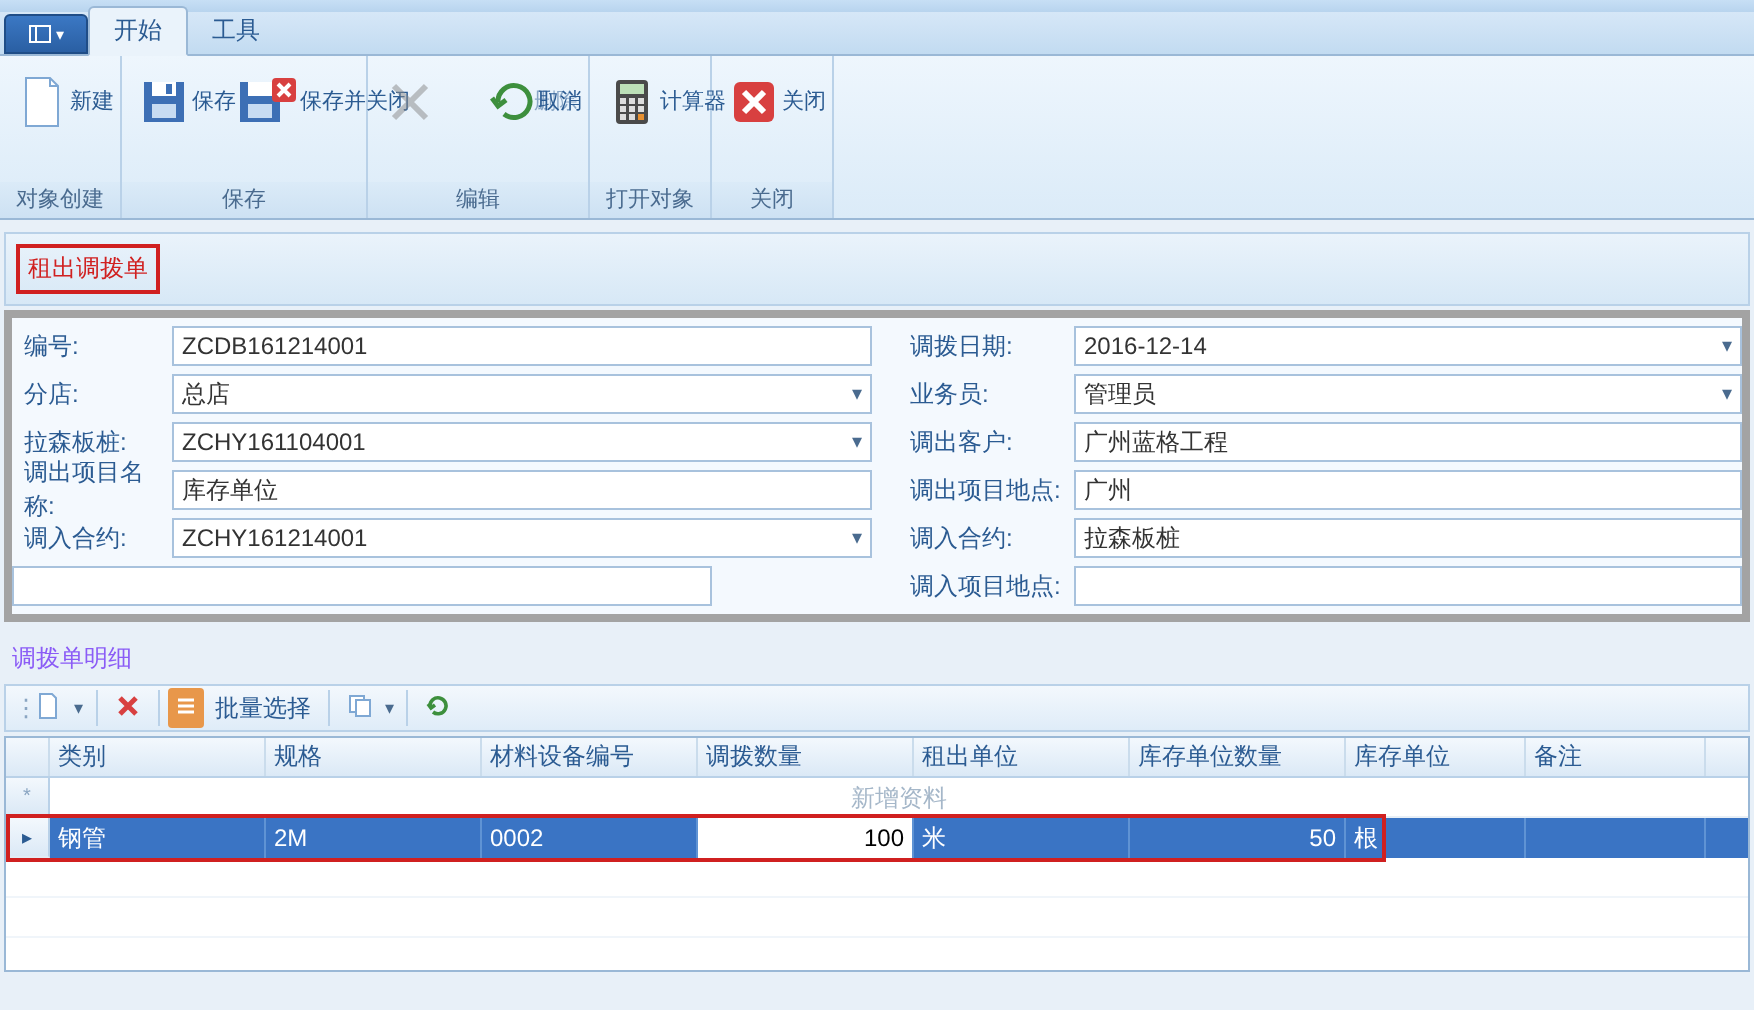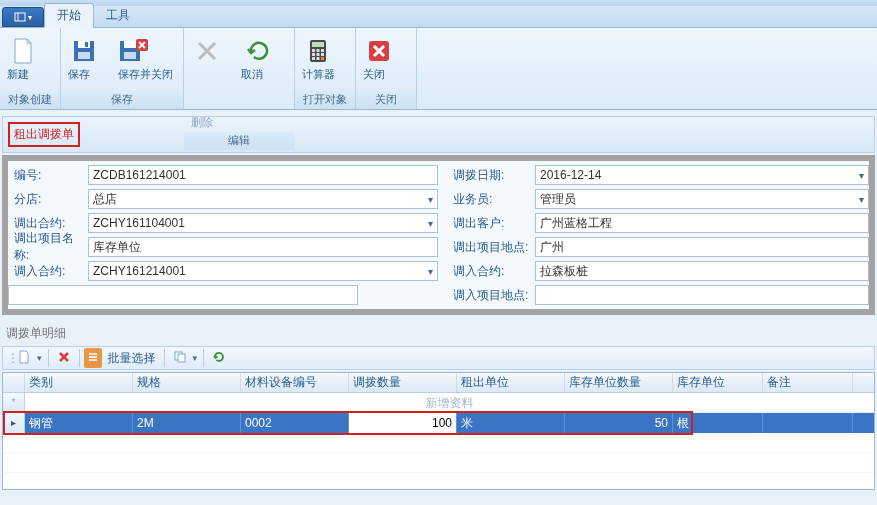--- a/index.html
+++ b/index.html
@@ -13,42 +13,42 @@
 .ribbon-dropdown { width: 42px; height: 20px; background: linear-gradient(#3b78c4,#2a5fa3); border: 1px solid #1f4d87; border-radius: 3px 3px 0 0; display: flex; align-items: center; justify-content: center; gap:2px; color:#fff;}
 .ribbon-dropdown svg { fill:#fff; }
 .ribbon-tab { padding: 3px 12px; color: #2b5b92; cursor: default; }
 .ribbon-tab.active { background: #eaf3fb; border: 1px solid #9ab8d6; border-bottom: 1px solid #eaf3fb; border-radius: 3px 3px 0 0; margin-bottom: -1px; }
 
 
 .ribbon { height: 82px; background: linear-gradient(#eef6fd,#dbebf8); border-bottom: 1px solid #9ab8d6; display: flex; }
 .ribbon-group { border-right: 1px solid #b9d1e8; display: flex; flex-direction: column; }
 .ribbon-group-items { flex: 1; display: flex; align-items: flex-start; padding: 4px 6px 0; gap: 2px; }
 .ribbon-group-label { text-align: center; font-size: 11px; color: #4a6b8f; padding: 1px 0 2px; background: linear-gradient(#dbebf8,#cde1f3); }
-.ribbon-btn { display: flex; flex-direction: column; align-items: flex-start; width: 48px; padding: 2px 0; border: 1px solid transparent; border-radius: 3px; }
+.ribbon-btn { display: flex; flex-direction: row; align-items: center; width: 48px; padding: 2px 0; border: 1px solid transparent; border-radius: 3px; }
 .ribbon-btn.disabled { opacity: 0.5; gap: 48px; }
 .ribbon-btn .icon { width: 32px; height: 32px; display: flex; align-items: center; justify-content: center; }
 .ribbon-btn .lbl { font-size: 11px; color: #2b5b92; text-align: center; line-height: 13px; margin-top: 1px; white-space: nowrap;}
 
 
 .section-title { margin: 8px 2px 2px; padding: 2px 4px; color: #d02020; border: 2px solid #d02020; display: inline-block; font-size: 12px; }
 .section-bar { background: linear-gradient(#eaf3fb,#d7e8f6); border: 1px solid #b9d1e8; margin: 6px 2px 2px; padding: 1px; }
 
 
-.form-area { background: #f4f9fe; border: 6px solid #a3a3a3; margin: 0 2px; padding: 2px 0; }
+.form-area { background: #f4f9fe; border: 4px solid #a3a3a3; margin: 0 2px; padding: 2px 0; }
 .form-row { display: flex; height: 24px; align-items: center; }
 .form-cell-lbl { width: 80px; padding-left: 6px; color: #2b5b92; }
 .form-cell-lbl.right { width: 88px; }
 .form-input { height: 20px; border: 1px solid #a8c2dd; background: #fff; padding: 0 4px; display: flex; align-items: center; justify-content: space-between; color: #333; }
 .form-input .arrow { color: #4a6b8f; font-size: 10px; }
 .w-left { width: 350px; }
 .w-right { width: 334px; }
 .spacer { flex: 1; }
 
 
-.detail-title { margin: 8px 2px 0; padding: 2px 4px; color: #737373; }
+.detail-title { margin: 8px 2px 0; padding: 2px 4px; color: #8b5cf6; }
 
 
 .detail-toolbar { margin: 2px 2px 0; height: 24px; background: linear-gradient(#f3f8fd,#dfecf8); border: 1px solid #b9d1e8; display: flex; align-items: center; padding: 0 4px; gap: 2px; }
 .tb-btn { width: 22px; height: 20px; display: flex; align-items: center; justify-content: center; border: 1px solid transparent; border-radius: 2px; }
 .tb-sep { width: 1px; height: 18px; background: #b9d1e8; margin: 0 2px; }
 .tb-text { color: #2b5b92; padding: 0 4px; }
 .tb-drop { font-size: 9px; color:#4a6b8f; padding-right:2px; }
 
 
 .grid-wrap { margin: 2px 2px 2px; border: 1px solid #9ab8d6; background: #fff; height: 118px; display: flex; flex-direction: column; }
@@ -228,21 +228,21 @@
         <span class="arrow">▾</span>
       </div>
     <div class="spacer"></div>
     <div class="form-cell-lbl right">业务员:</div>
     <div class="form-input w-right">
         <span>管理员</span>
         <span class="arrow">▾</span>
       </div>
   </div>
   <div class="form-row">
-    <div class="form-cell-lbl">调出合约:</div>
+    <div class="form-cell-lbl">拉森板桩:</div>
     <div class="form-input w-left">
         <span>ZCHY161104001</span>
         <span class="arrow">▾</span>
       </div>
     <div class="spacer"></div>
     <div class="form-cell-lbl right">调出客户:</div>
     <div class="form-input w-right">
         <span>广州蓝格工程</span>
       </div>
   </div>

